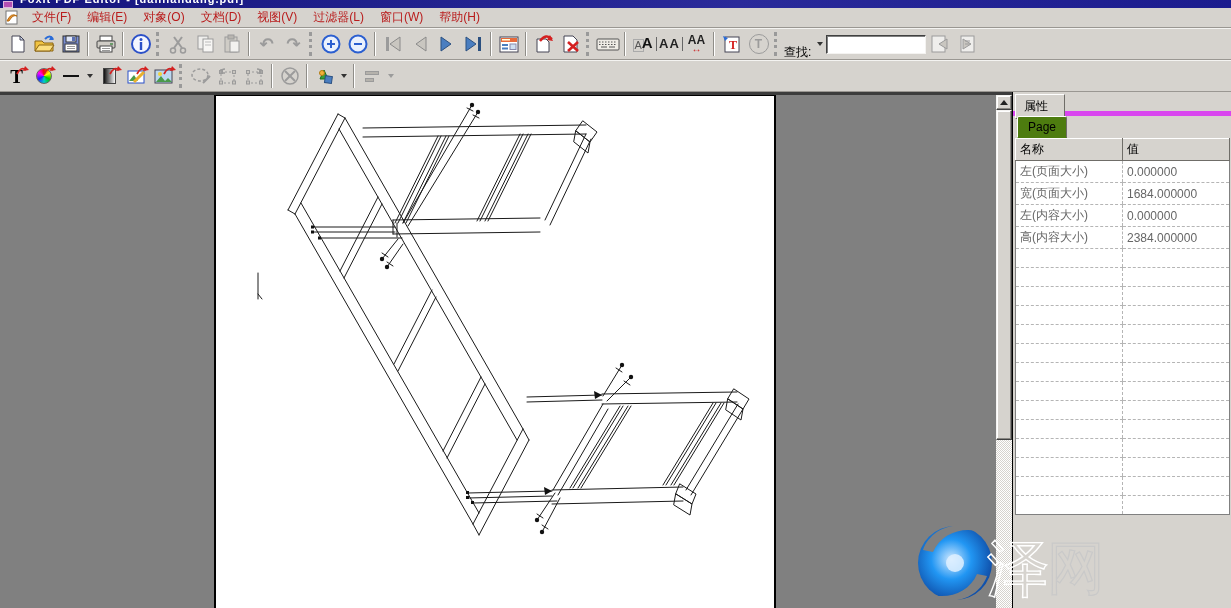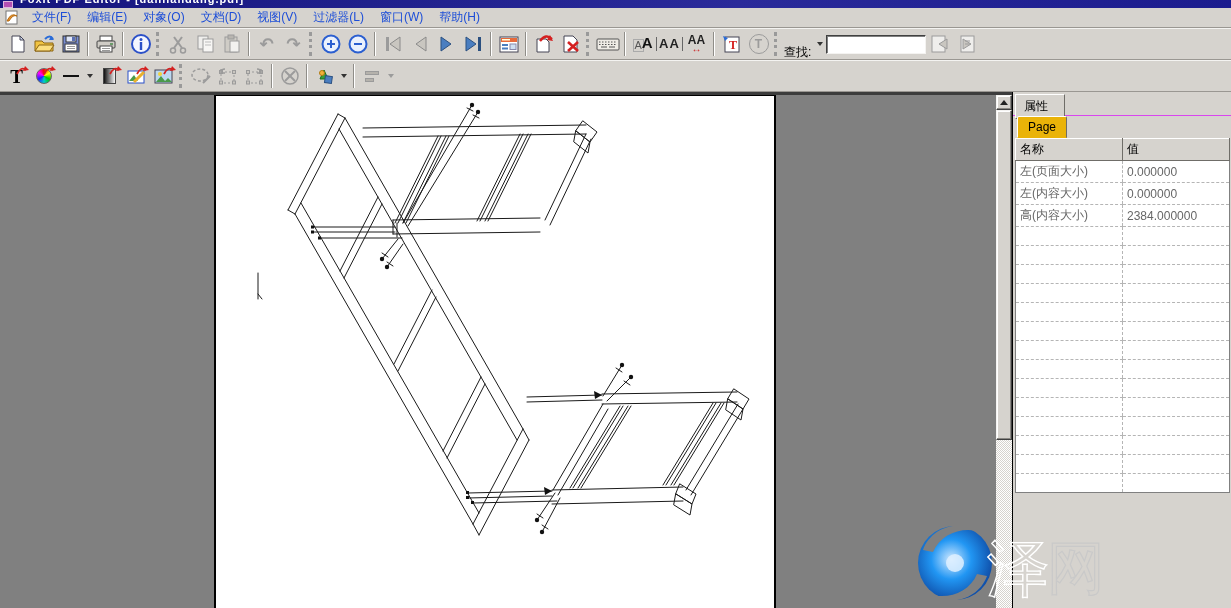--- a/index.html
+++ b/index.html
@@ -11,21 +11,21 @@
     position:relative; overflow:hidden; }
   .titlebar .appicon { position:absolute; left:3px; top:1px; width:10px; height:7px;
     background:#b44fb4; border:1px solid #e0b6e0; }
   .titlebar .title-text { position:absolute; left:20px; top:-7px; color:#fff;
     font-weight:bold; font-size:11px; letter-spacing:1px; white-space:nowrap; }
 
   
   .menubar { height:20px; background:#d6d3ce; display:flex; align-items:center;
     border-bottom:1px solid #9a9792; padding-left:2px; }
   .menubar .docicon { width:16px; height:15px; margin:0 4px 0 2px; }
-  .menu-item { font-size:12px; color:#1d4ed8; padding:2px 8px; cursor:default; }
+  .menu-item { font-size:12px; color:#b91c1c; padding:2px 8px; cursor:default; }
 
   
   .toolbar { height:32px; background:#d6d3ce; display:flex; align-items:center;
     border-top:1px solid #f4f3f1; border-bottom:1px solid #9a9792; padding-left:3px; }
   .tb-btn { width:27px; height:26px; display:flex; align-items:center; justify-content:center;
     position:relative; border:1px solid transparent; }
   .sep { width:2px; height:24px; border-left:1px solid #8f8d88; border-right:1px solid #fff; margin:0 3px; }
   .grip { width:4px; height:24px; border-left:3px dotted #9a9a9a; margin:0 4px 0 2px; }
   .dd-arrow { width:0; height:0; border-left:3px solid transparent; border-right:3px solid transparent;
     border-top:4px solid #333; margin:0 3px; }
@@ -71,25 +71,25 @@
     box-shadow:inset -1px -1px 0 #8a8884, inset 1px 1px 0 #fff; }
   .sb-btn { height:15px; width:16px; display:flex; align-items:center; justify-content:center; }
   .sb-up-glyph { width:0; height:0; border-left:4px solid transparent; border-right:4px solid transparent;
     border-bottom:5px solid #222; }
   .sb-thumb { position:absolute; top:15px; width:16px; height:330px; }
   .sb-track { position:absolute; top:345px; width:16px; height:168px;
     background:conic-gradient(#fff 0 25%, #d6d3ce 0 50%, #fff 0 75%, #d6d3ce 0); background-size:2px 2px; }
 
   
   .panel { width:219px; background:#d6d3ce; border-left:1px solid #000; position:relative; }
-  .panel-titlebar { height:24px; padding:2px 0 0 2px; border-bottom:1px solid #d946ef; }
+  .panel-titlebar { height:24px; padding:2px 0 0 2px; border-bottom:5px solid #d946ef; }
   .panel-title-tab { display:inline-block; font-size:12px; padding:3px 16px 3px 8px; background:#d6d3ce;
     border:1px solid; border-color:#fff #6f6d68 #6f6d68 #fff; }
   .panel-tabs { height:22px; padding-left:4px; }
-  .panel-tab { display:inline-block; font-size:12px; padding:3px 10px; background:#eab308;
+  .panel-tab { display:inline-block; font-size:12px; padding:3px 10px; background:#4d7c0f;
     border:1px solid; border-color:#fff #6f6d68 transparent #fff; border-top-left-radius:2px; border-top-right-radius:2px; }
   .prop-table { width:215px; margin:0 2px; border-collapse:collapse; background:#fff;
     border:1px solid #808080; table-layout:fixed; }
   .prop-table th { width:107px; background:#d6d3ce; font-weight:normal; font-size:12px; text-align:left;
     padding:2px 4px; border:1px solid; border-color:#fff #6f6d68 #6f6d68 #fff; height:19px; }
   .prop-table td { font-size:12px; color:#666; padding:2px 4px; height:19px;
     border-bottom:1px dashed #b5b5b5; overflow:hidden; white-space:nowrap; }
   .prop-table td.val { border-left:1px dashed #b5b5b5; }
 
   
@@ -552,20 +552,24 @@
       <tbody>
           <tr>
         <th>名称</th>
         <th>值</th>
       </tr>
       <tr>
             <td>左(页面大小)</td>
             <td class="val">0.000000</td>
           </tr>
       <tr>
+            <td>宽(页面大小)</td>
+            <td class="val">1684.000000</td>
+          </tr>
+      <tr>
             <td>左(内容大小)</td>
             <td class="val">0.000000</td>
           </tr>
       <tr>
             <td>高(内容大小)</td>
             <td class="val">2384.000000</td>
           </tr>
       <tr class="empty">
             <td></td>
             <td class="val"></td>

